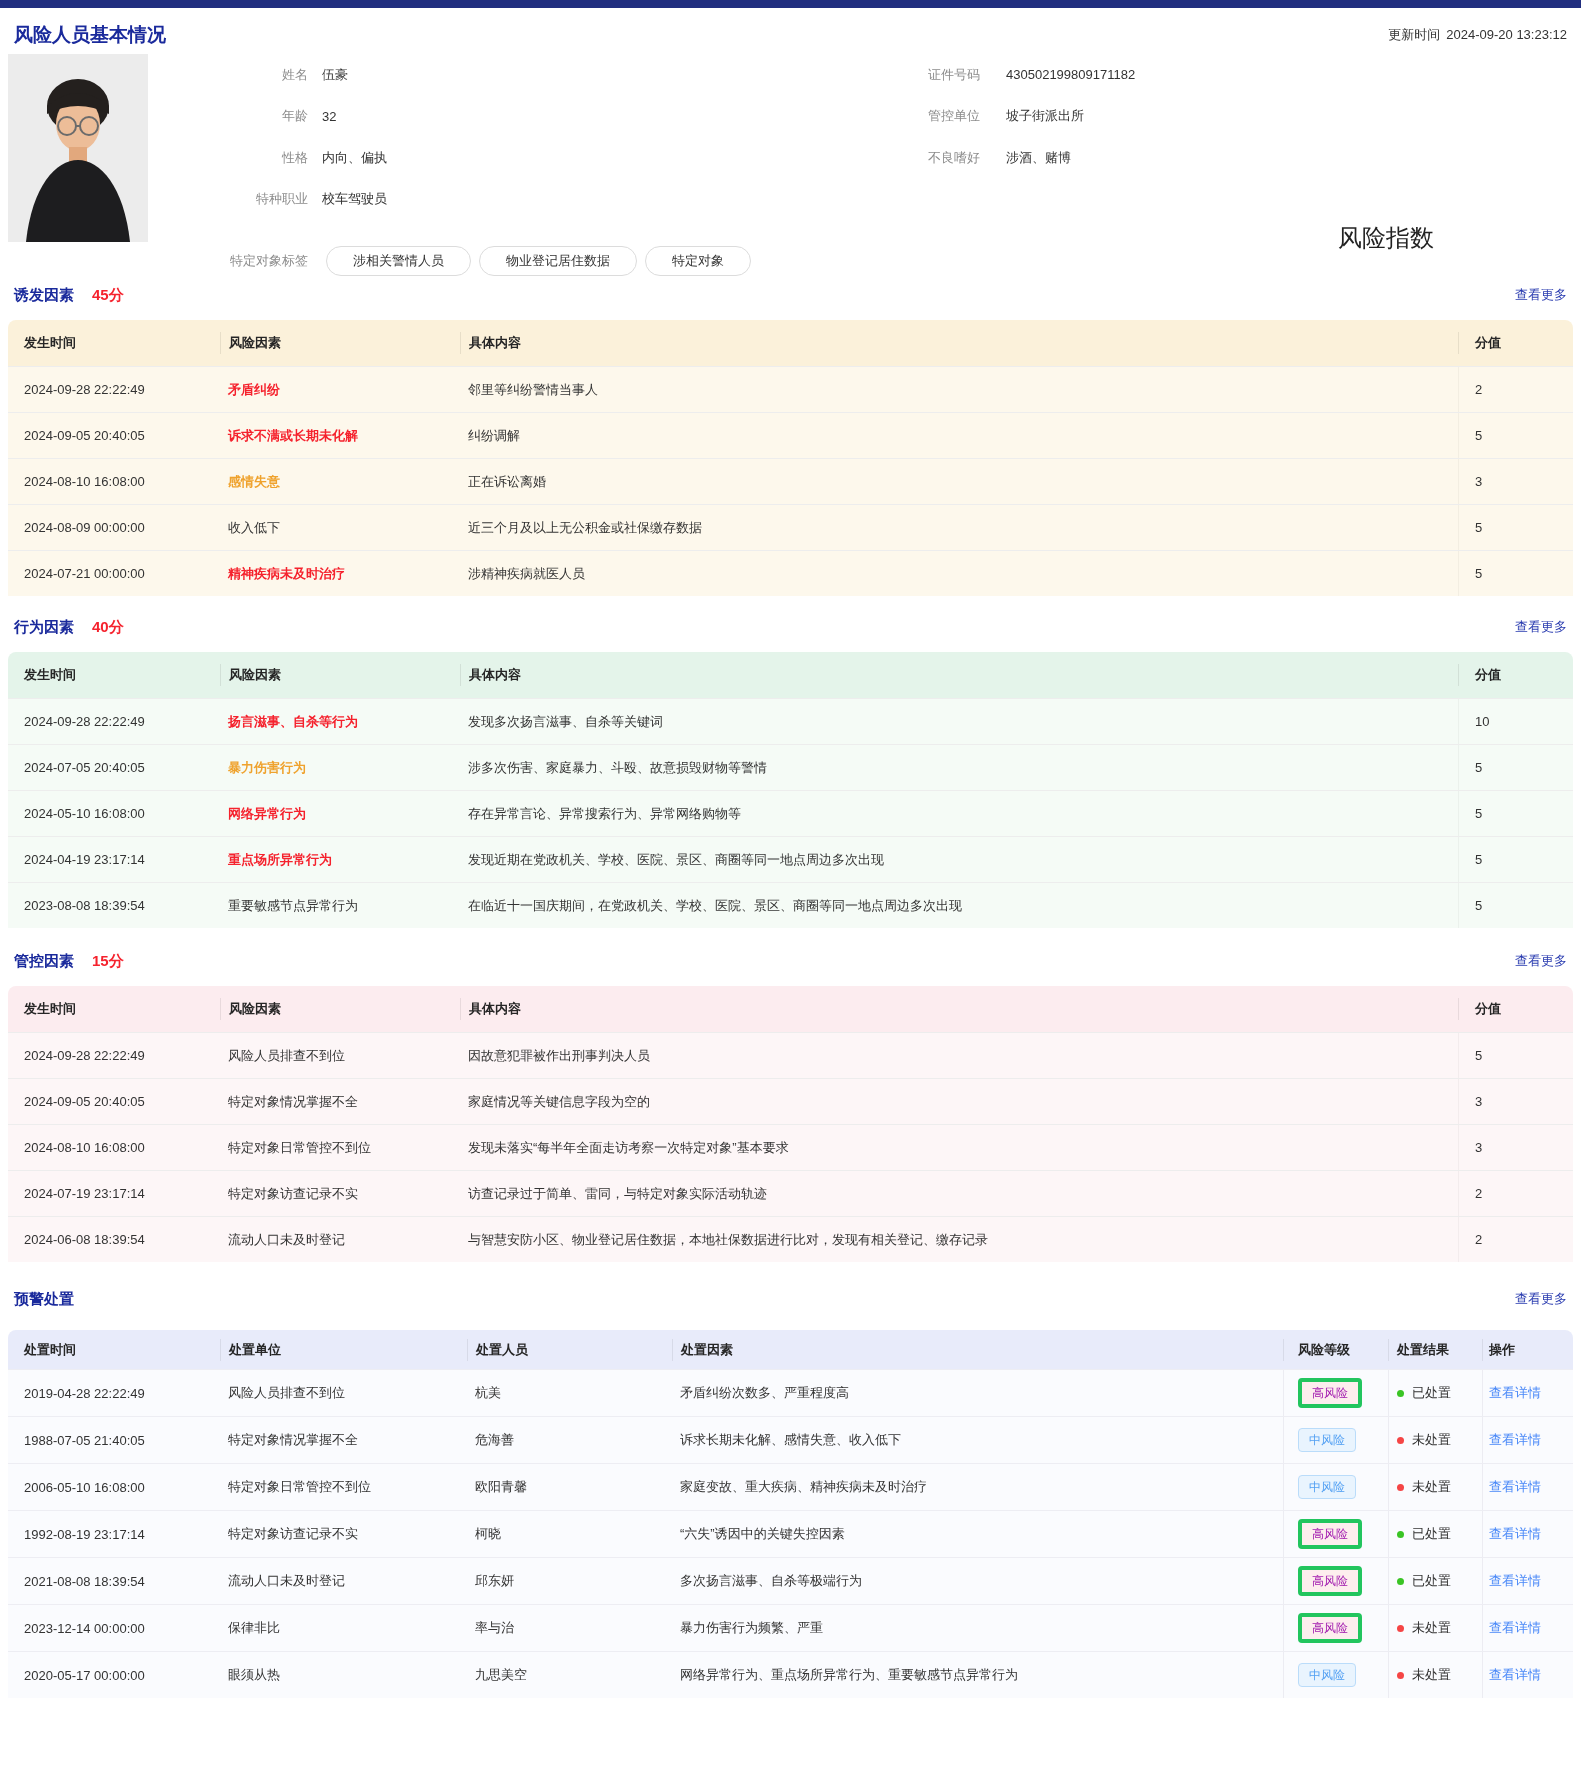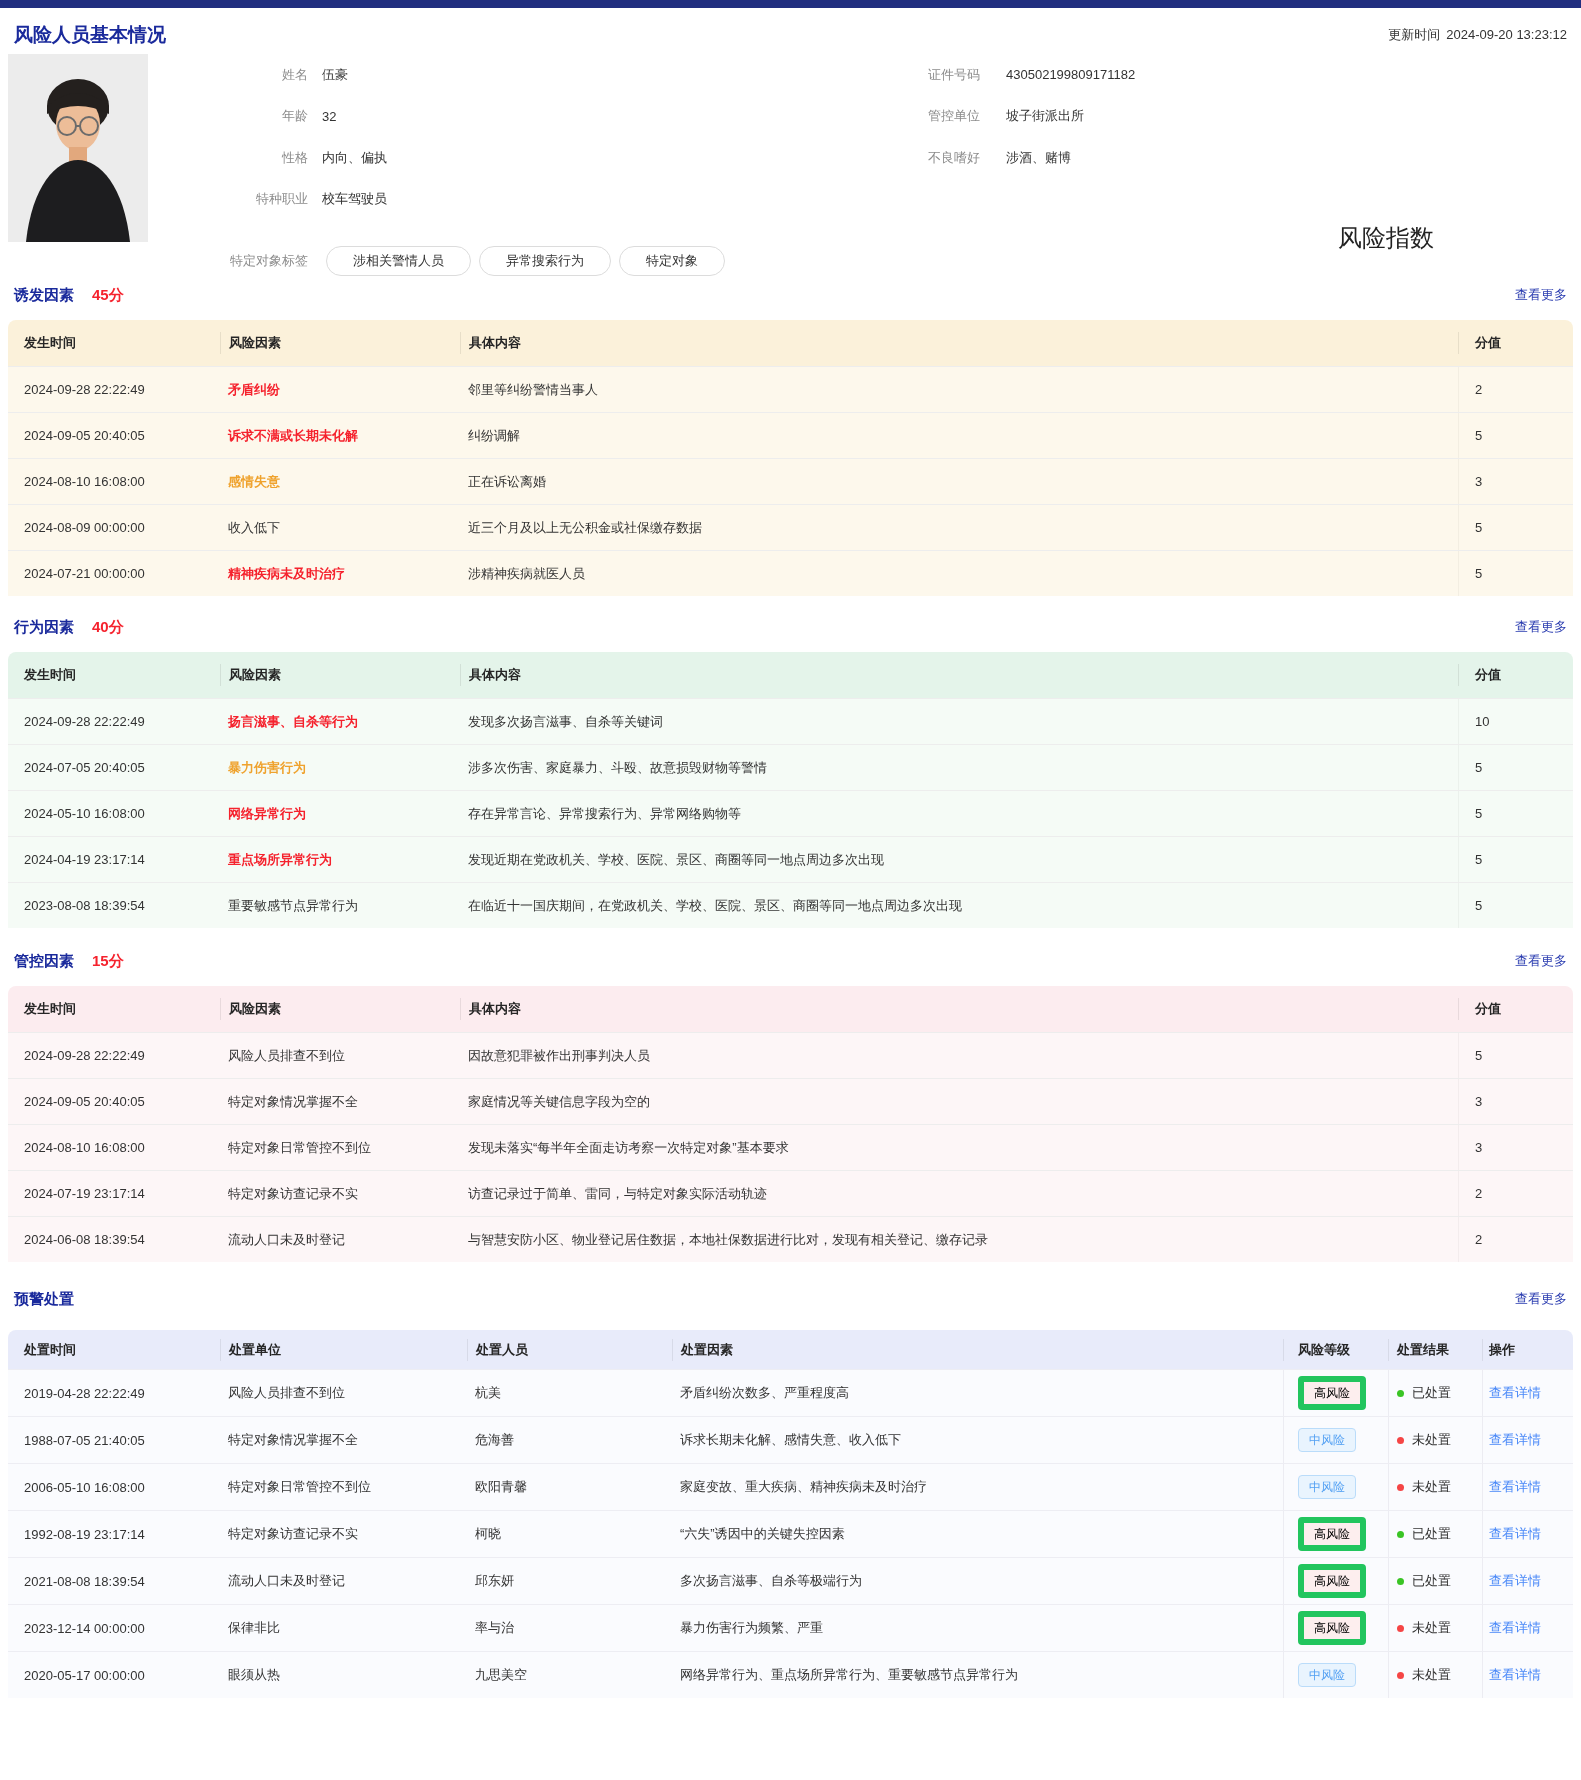--- a/index.html
+++ b/index.html
@@ -76,21 +76,21 @@
   .drow .c { padding-left:8px; overflow:hidden; white-space:nowrap; }
   .drow .c-time { padding-left:16px; }
   .drow .c-level { padding-left:14px; }
   .drow .c-action { padding-left:6px; }
   .dhead { background:#e8ebfa; font-weight:bold; color:#262626; height:39px; }
   .dhead .c { height:22px; line-height:22px; }
   .dhead .c:not(.c-time) { border-left:1px solid rgba(0,0,0,0.07); }
   .dbody .drow { background:#fafbfe; border-top:1px solid #ededf3; }
   .dbody .c-level, .dbody .c-result, .dbody .c-action { border-left:1px solid #ececf2; height:100%; display:flex; align-items:center; }
   .badge { display:inline-block; padding:3px 10px; border-radius:4px; font-size:12px; line-height:16px; }
-  .badge.high { color:#000000; background:#fdeeee; border:6px solid #22c55e; }
+  .badge.high { color:#a21caf; background:#fdeeee; border:4px solid #22c55e; }
   .badge.mid { color:#53a0f3; background:#e9f4fe; border:1px solid #badcfa; }
   .dot { display:inline-block; width:7px; height:7px; border-radius:50%; margin-right:8px; }
   .dot.done { background:#3ac425; }
   .dot.undone { background:#f54545; }
   .detail { color:#4a89f8; cursor:pointer; text-decoration:none; }
 </style>
 </head>
 <body>
 
 <div class="topbar"></div>
@@ -150,21 +150,21 @@
         </div>
       <div class="field">
           <span class="flabel">不良嗜好</span>
           <span class="fvalue">涉酒、赌博</span>
         </div>
     </div>
 
     <div class="tags-row">
       <span class="flabel">特定对象标签</span>
       <span class="tag">涉相关警情人员</span>
-      <span class="tag">异常搜索行为</span>
+      <span class="tag">物业登记居住数据</span>
       <span class="tag">特定对象</span>
     </div>
 
     <div class="score-label">风险指数</div>
   </div>
 
   <div class="sec-head mt18">
     <span class="sec-title">诱发因素</span>
     <span class="sec-score">45分</span>
     <a class="more">查看更多</a>

